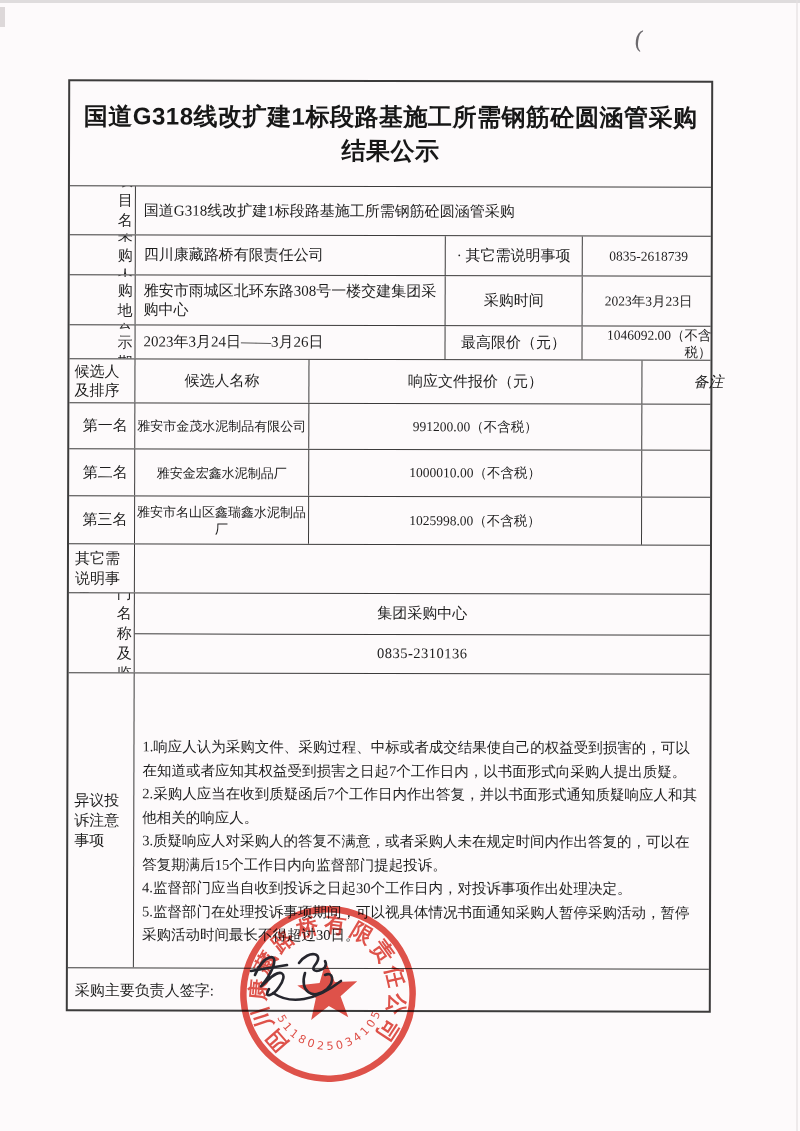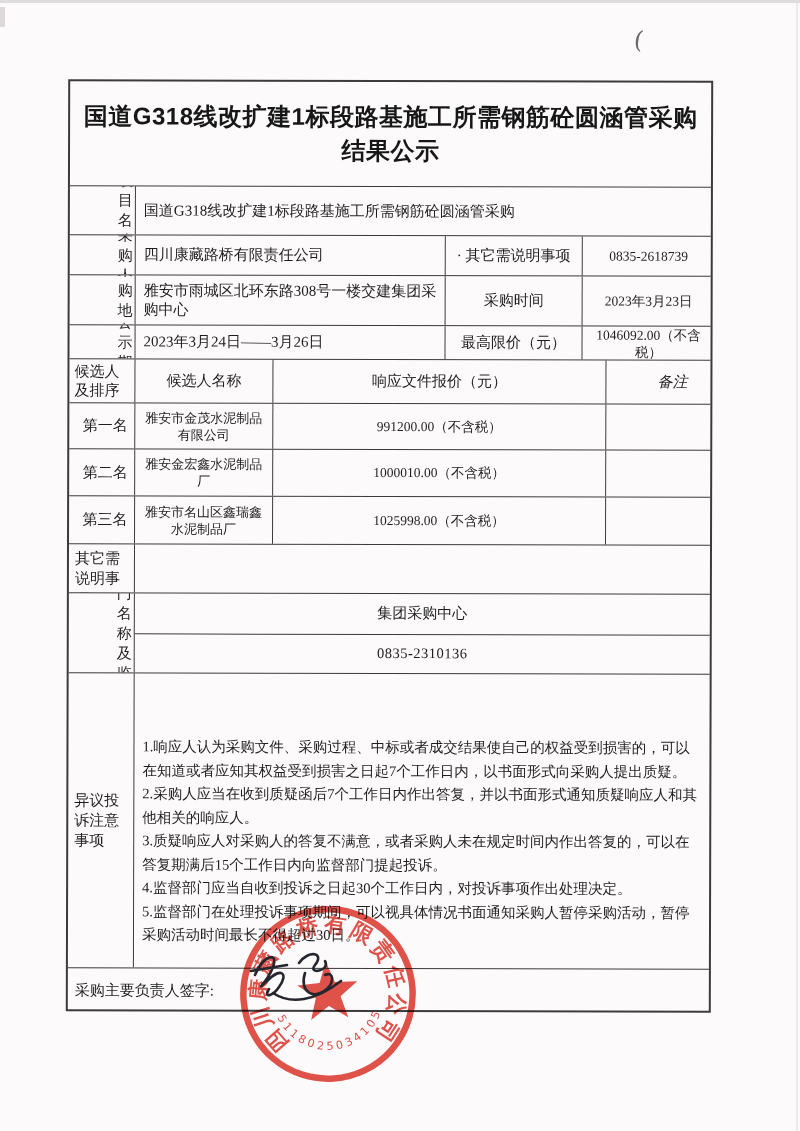--- a/index.html
+++ b/index.html
@@ -37,26 +37,26 @@
   .v-center{display:flex;align-items:center;padding-left:48px;}
 
   .r-project{height:49px;}
   .r-project .content{flex:1;display:flex;align-items:center;padding-left:8px;}
 
   .r-buyer{height:40px;}
   .r-loc{height:50px;}
   .r-pub{height:34px;}
   .col-val{width:310px;flex:none;display:flex;align-items:center;padding-left:8px;line-height:19px;}
   .col-key{width:137px;flex:none;display:flex;align-items:center;justify-content:center;text-align:center;}
-  .col-val2{width:132px;flex:none;display:flex;align-items:center;justify-content:center;text-align:center;font-size:13.5px;line-height:17px;padding:0 3px;}
+  .col-val2{width:132px;flex:none;display:flex;align-items:center;justify-content:center;text-align:right;font-size:13.5px;line-height:17px;padding:0 3px;}
 
   .r-chead{height:44px;}
   .c-rank{width:66px;flex:none;display:flex;align-items:center;padding:2px 3px 2px 5px;line-height:19px;}
   .c-rank.centered{justify-content:center;text-align:center;padding-left:10px;}
-  .c-name{width:138px;flex:none;display:flex;align-items:center;justify-content:center;text-align:center;font-size:13px;line-height:17px;padding:0 10px;}
+  .c-name{width:174px;flex:none;display:flex;align-items:center;justify-content:center;text-align:center;font-size:13px;line-height:17px;padding:0 1px;}
   .c-price{width:333px;flex:none;display:flex;align-items:center;justify-content:center;text-align:center;font-size:13.5px;}
   .c-remark{width:132px;flex:none;font-style:italic;}
   .r-chead .c-name,.r-chead .c-price,.r-chead .c-remark{font-size:15px;display:flex;align-items:center;justify-content:center;text-align:center;}
   .r-cand1{height:46px;}
   .r-cand2{height:47px;}
   .r-cand3{height:48px;}
 
   .r-other{height:49px;}
   .r-other .content{flex:1;}
 

